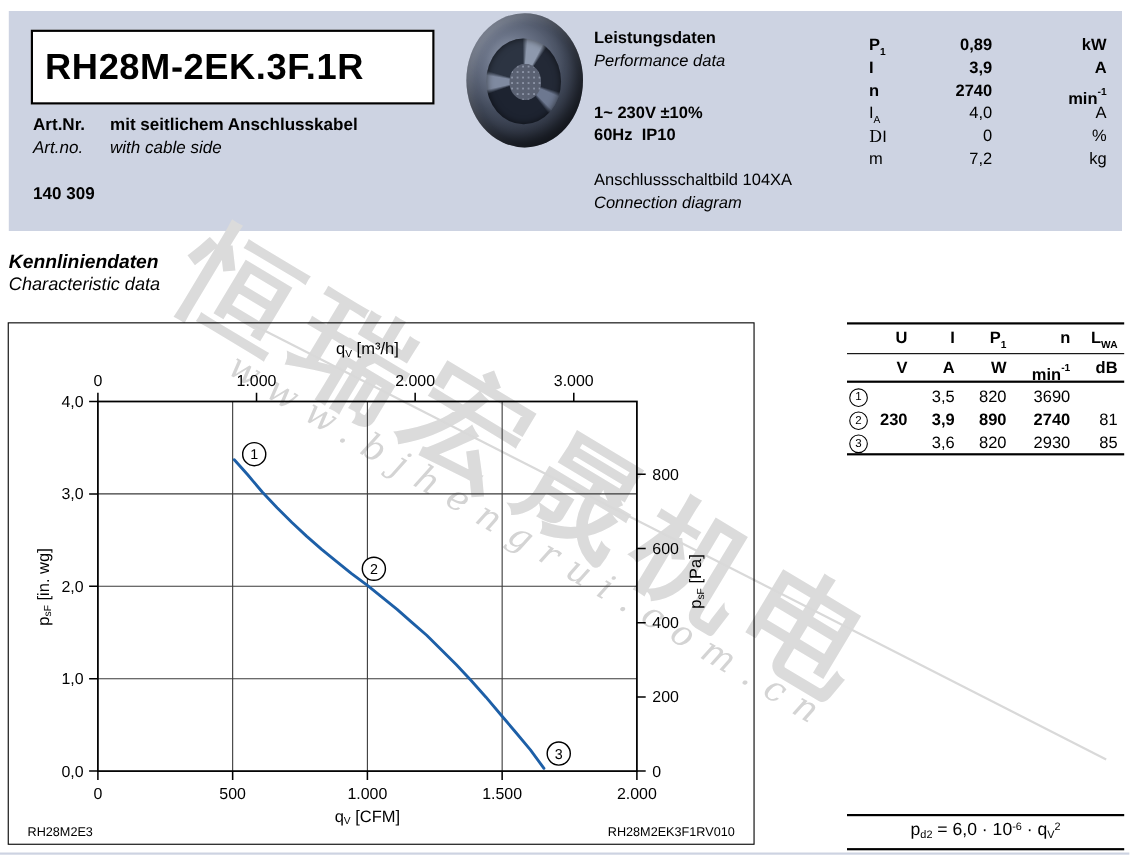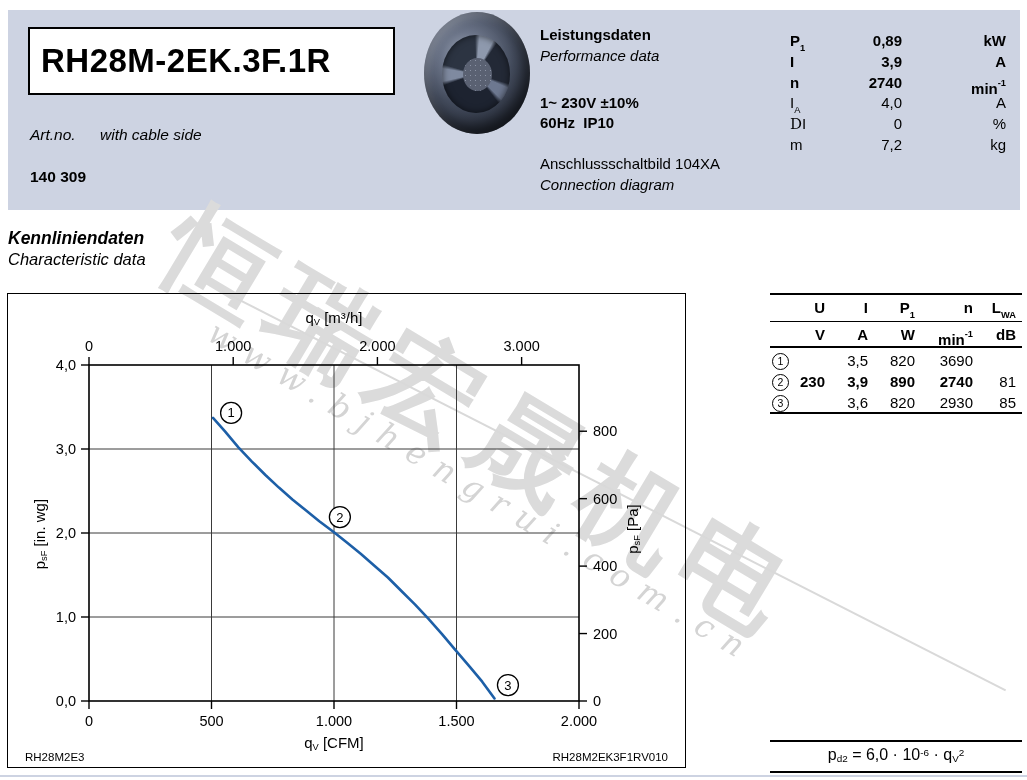--- a/index.html
+++ b/index.html
@@ -88,20 +88,24 @@
   <div class="abs band"></div>
 
   <div class="abs wm">
     <div class="wm-cn">恒瑞宏晟机电</div>
     <div class="wm-url">www.bjhengrui.com.cn</div>
   </div>
   <div class="abs wm-line"></div>
 
   <div class="abs title-box z2">
     <span>RH28M-2EK.3F.1R</span>
+  </div>
+  <div class="abs art-row b z2" style="top:105px;">
+    <span class="lbl">Art.Nr.</span>
+    <span>mit seitlichem Anschlusskabel</span>
   </div>
   <div class="abs art-row i z2" style="top:126px;">
     <span class="lbl">Art.no.</span>
     <span>with cable side</span>
   </div>
   <div class="abs artnum z2">140 309</div>
 
   <div class="abs fan z2">
     <div class="fan-hub"></div>
     <div class="fan-core"></div>

